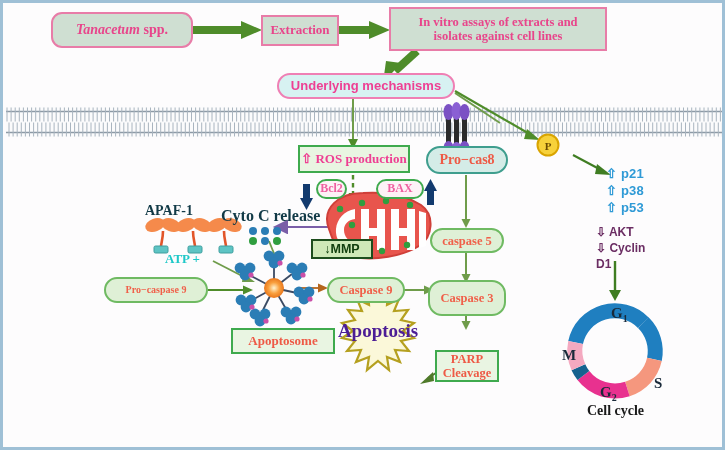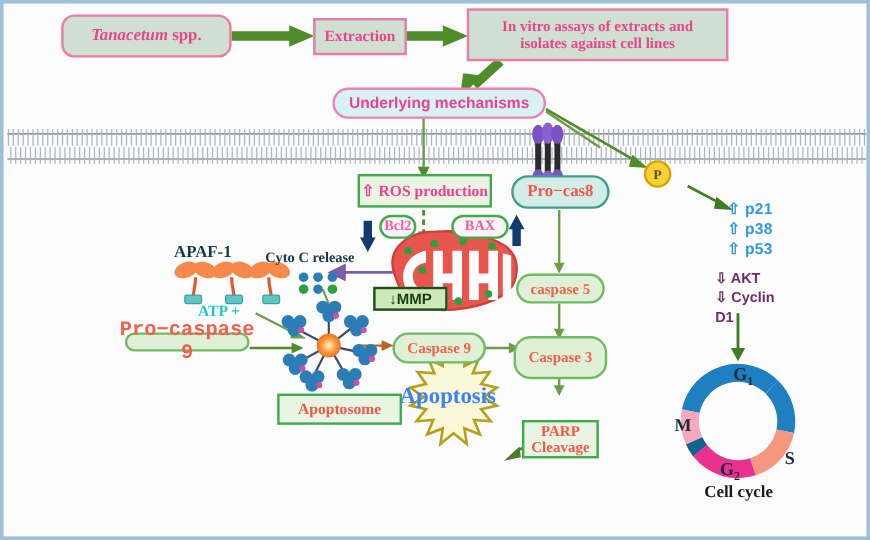--- a/index.html
+++ b/index.html
@@ -116,25 +116,26 @@
     font-weight:700;
   }
   .label-teal{
     position:absolute;
     color:#1ec8c8;
     font-family:"Liberation Serif", serif;
     font-weight:700;
   }
   .apoptosis-text{
     position:absolute;
-    color:#3b82f6;
+    color:#4c1d95;
     font-family:"Liberation Serif", serif;
     font-weight:700;
     font-size:19px;
     width:100%;
+    text-align:center;
     top:50%;
     transform:translateY(-50%);
     pointer-events:none;
   }
   svg{display:block;}
 </style>
 </head>
 <body>
 
 <div id="canvas">
@@ -811,33 +812,33 @@
     <span>Bcl2</span>
   </div>
   <div class="box whitepill" style="left:373px;top:176px;width:48px;height:20px;font-size:12px;">
     <span>BAX</span>
   </div>
 
   <div class="box mmpbox" style="left:308px;top:236px;width:62px;height:20px;font-size:12.5px;">
     <span>↓MMP</span>
   </div>
 
-  <div class="label-dark" style="left:218px;top:204px;font-size:12px;">
+  <div class="label-dark" style="left:218px;top:204px;font-size:16px;">
     <span>Cyto C release</span>
   </div>
 
   <div class="label-dark" style="left:142px;top:200px;font-size:14px;">
     <span>APAF-1</span>
   </div>
 
   <div class="label-teal" style="left:162px;top:248px;font-size:13px;">
     <span>ATP +</span>
   </div>
 
-  <div class="box greenround" style="left:101px;top:274px;width:104px;height:16px;font-size:17px;font-family:Liberation Mono, monospace;">
+  <div class="box greenround" style="left:101px;top:274px;width:104px;height:26px;font-size:10px;">
     <span>Pro−caspase 9</span>
   </div>
 
   <div class="box greenround" style="left:324px;top:274px;width:78px;height:26px;font-size:12.5px;">
     <span>Caspase 9</span>
   </div>
 
   <div class="box greenbox" style="left:228px;top:325px;width:104px;height:26px;font-size:13px;">
     <span>Apoptosome</span>
   </div>

